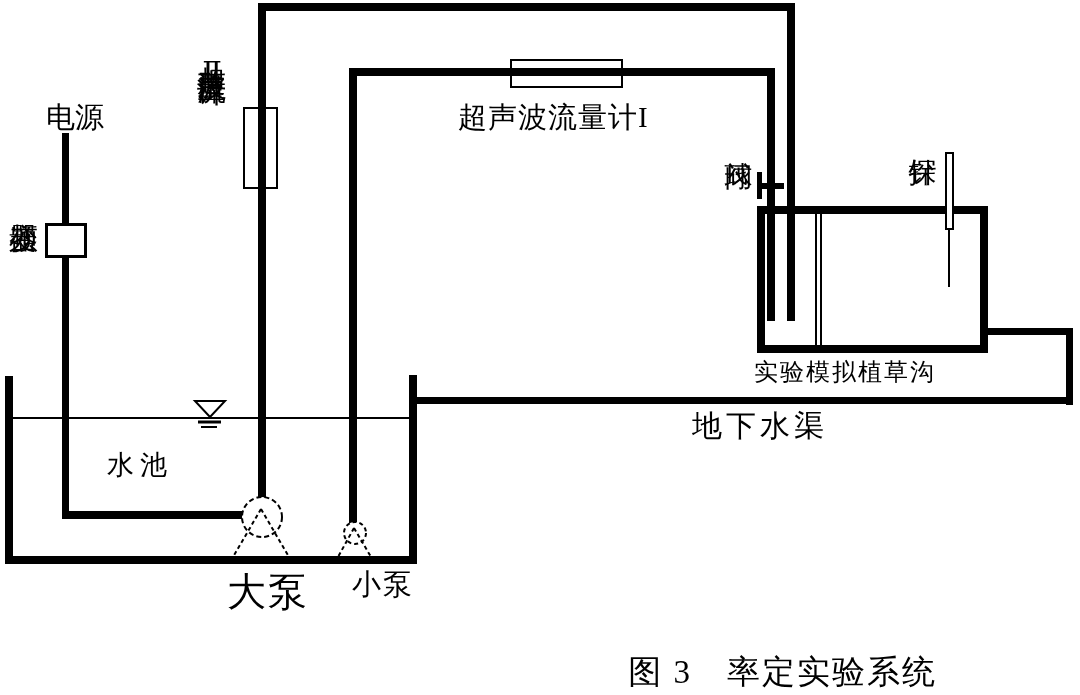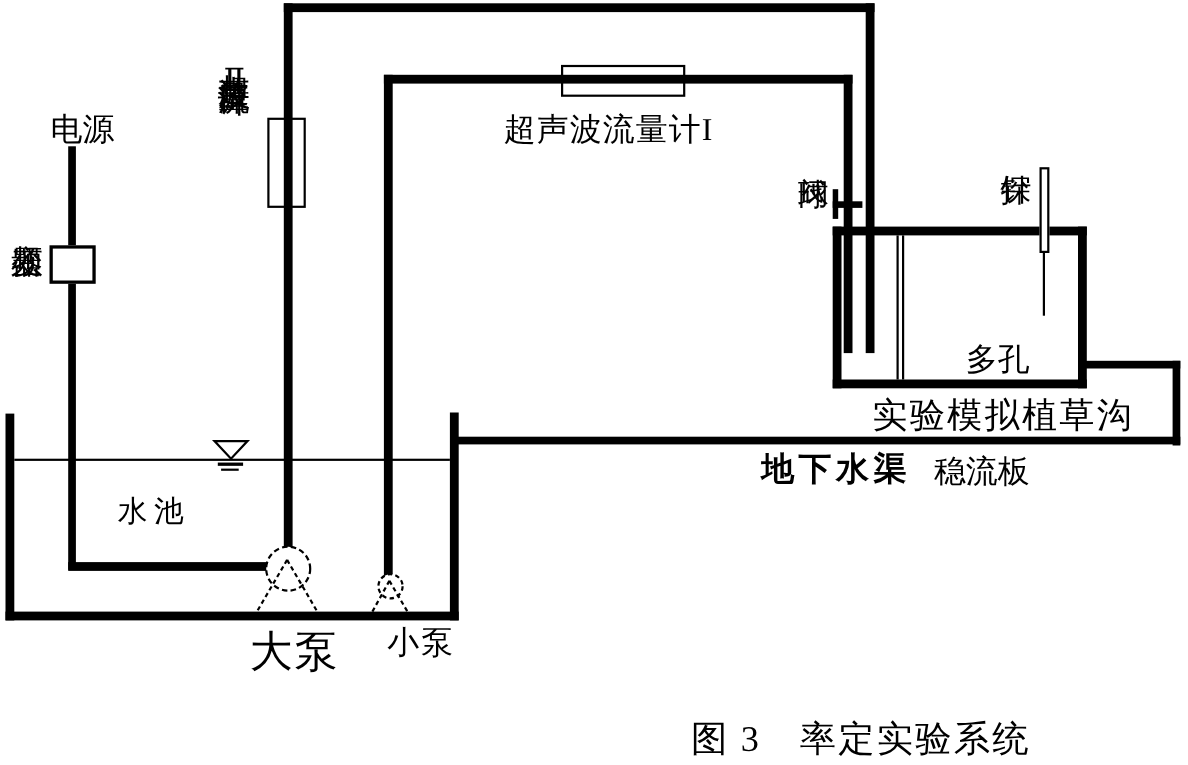--- a/index.html
+++ b/index.html
@@ -85,28 +85,24 @@
   <div class="vlbl" style="left:4px;top:199px;height:100px;font-size:29px;letter-spacing:1px;">变频器</div>
 
   <div class="vlbl" style="left:192px;top:44px;height:232px;font-size:29px;letter-spacing:2px;">超声波流量计Ⅱ</div>
 
   <div class="lbl" style="left:458px;top:98px;font-size:29px;letter-spacing:1px;text-align:center;">超声波流量计I</div>
 
   <div class="vlbl" style="left:719px;top:140px;height:62px;font-size:28px;">球阀</div>
 
   <div class="vlbl" style="left:903px;top:137px;height:64px;font-size:28px;">探针</div>
 
-  <div class="lbl center" style="left:824px;top:242px;width:112px;font-size:29px;line-height:34px;">
-    <div>多孔</div>
-    <div>稳流板</div>
-  </div>
 
-  <div class="lbl" style="left:754px;top:356px;font-size:32px;letter-spacing:2px;margin-left:39px;">实验模拟植草沟</div>
+  <div class="lbl" style="left:754px;top:356px;font-size:24px;letter-spacing:2px;">实验模拟植草沟</div>
 
-  <div class="lbl" style="left:692px;top:406px;font-size:30px;letter-spacing:4px;font-weight:bold;">地下水渠</div>
+  <div class="lbl" style="left:692px;top:406px;font-size:30px;letter-spacing:4px;">地下水渠</div>
 
   <div class="lbl" style="left:107px;top:447px;font-size:27px;letter-spacing:6px;">水池</div>
 
   <div class="lbl" style="left:227px;top:565px;font-size:39px;letter-spacing:2px;">大泵</div>
 
   <div class="lbl" style="left:328px;top:565px;font-size:29px;letter-spacing:2px;margin-left:24px;">小泵</div>
 
   <div class="lbl center" style="left:0;top:650px;width:937px;font-size:33px;letter-spacing:2px;">图 3　率定实验系统</div>
 
 </div>

